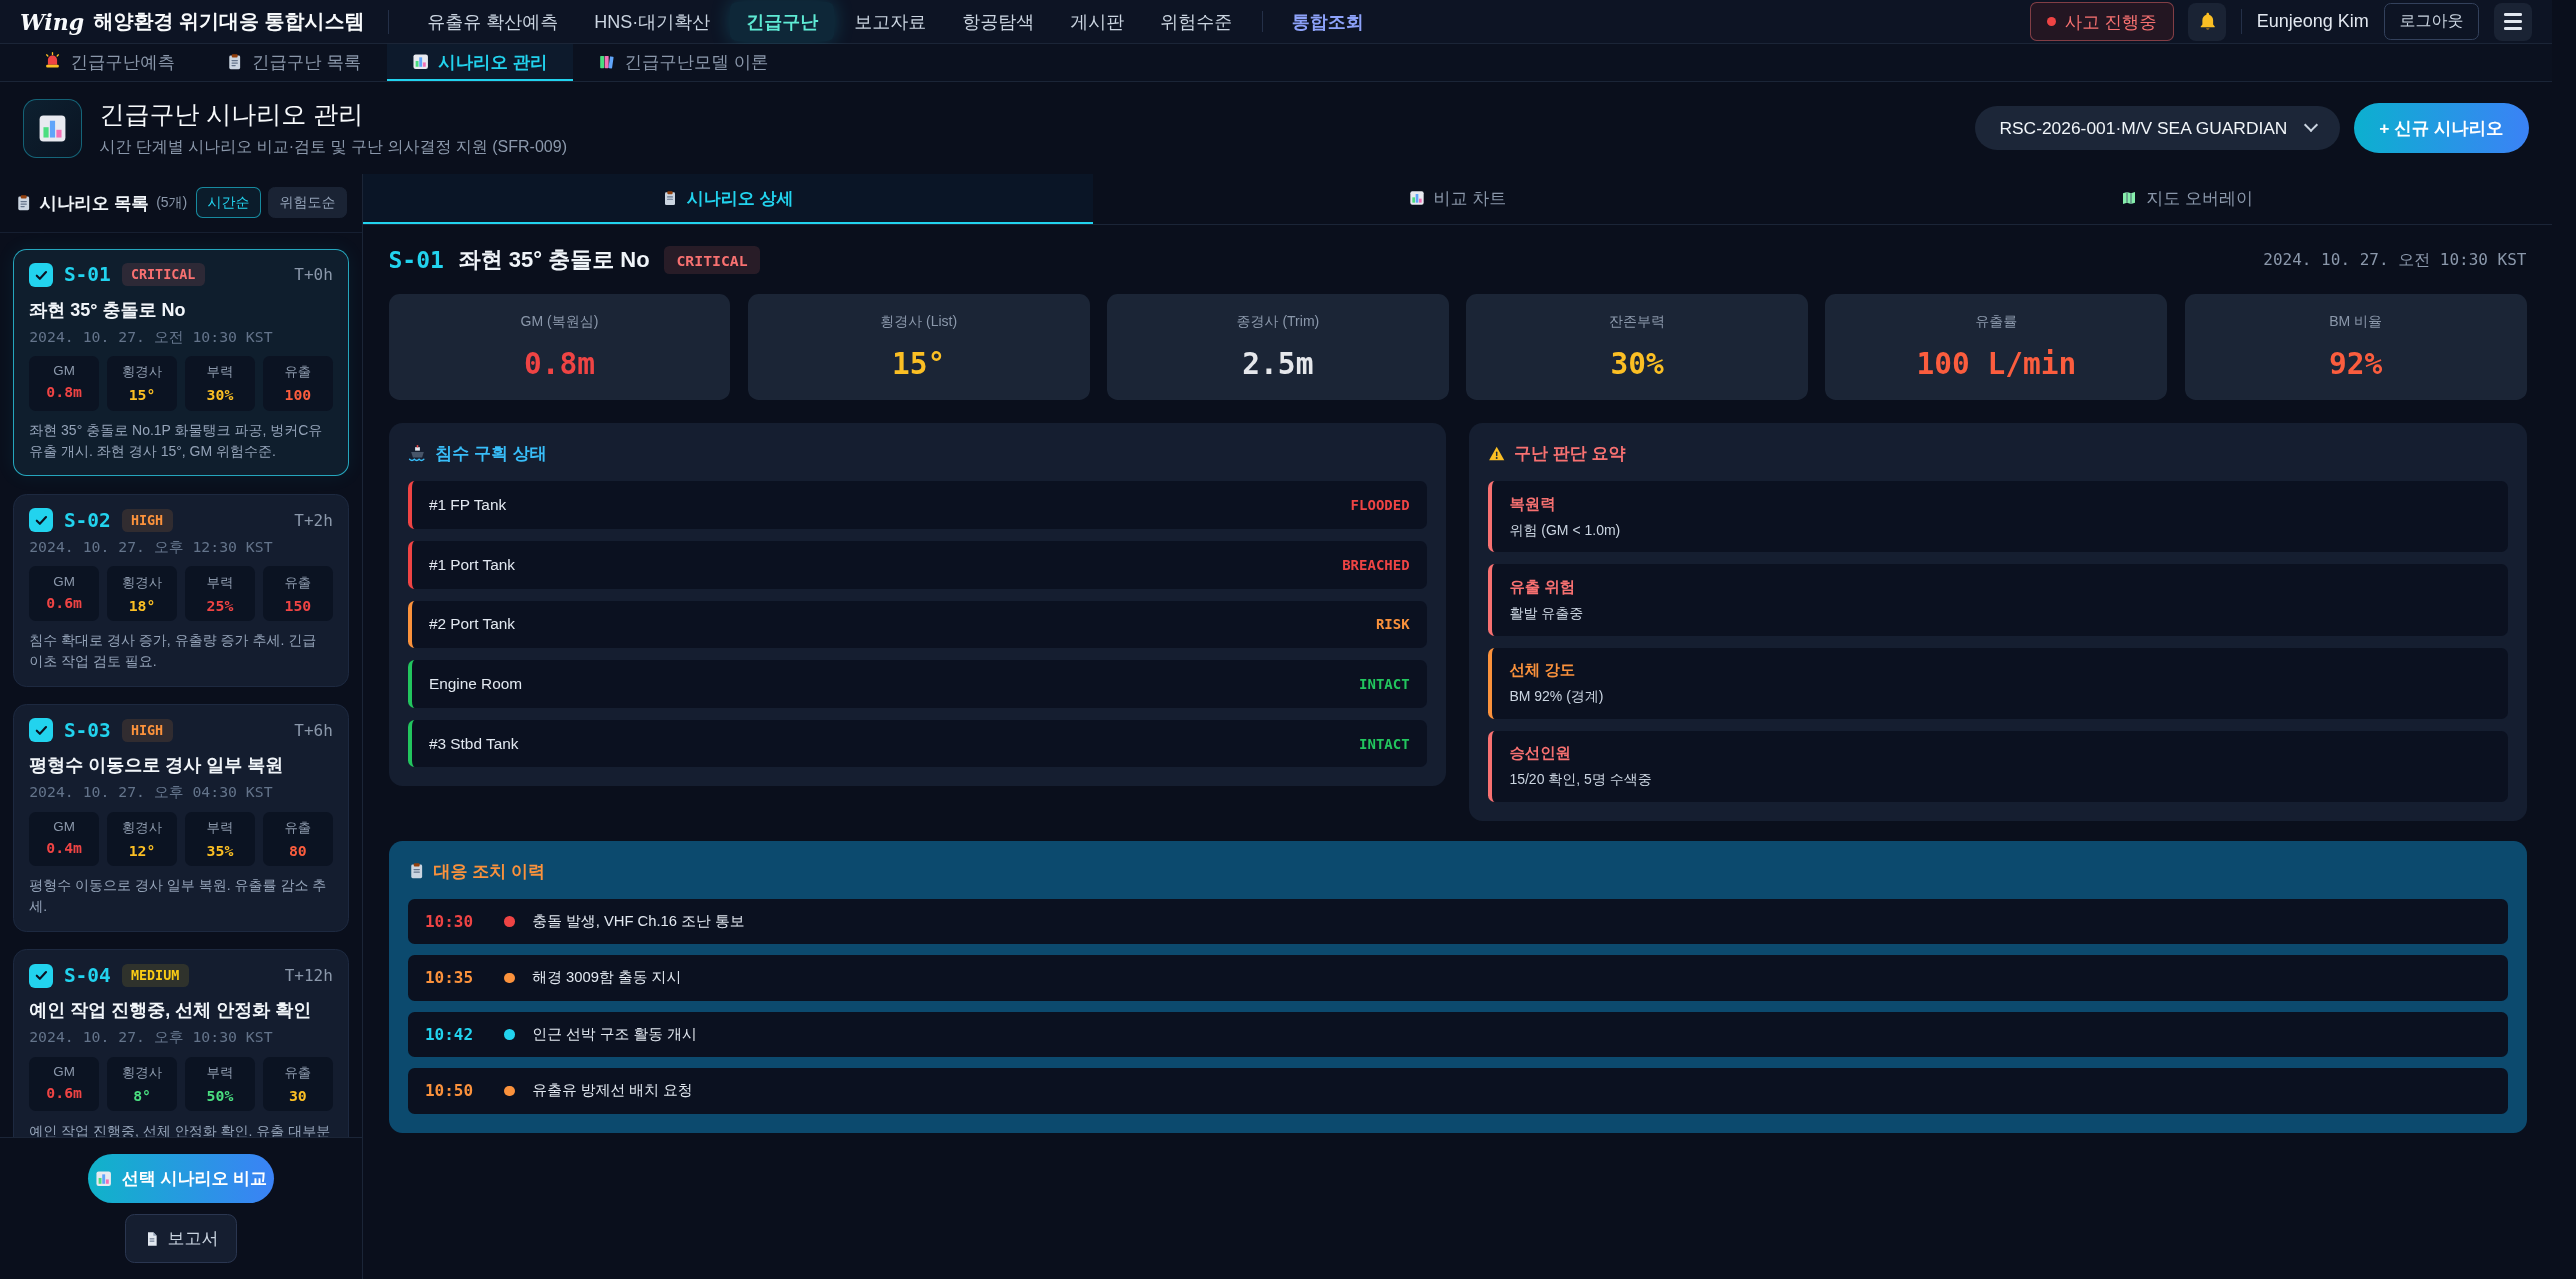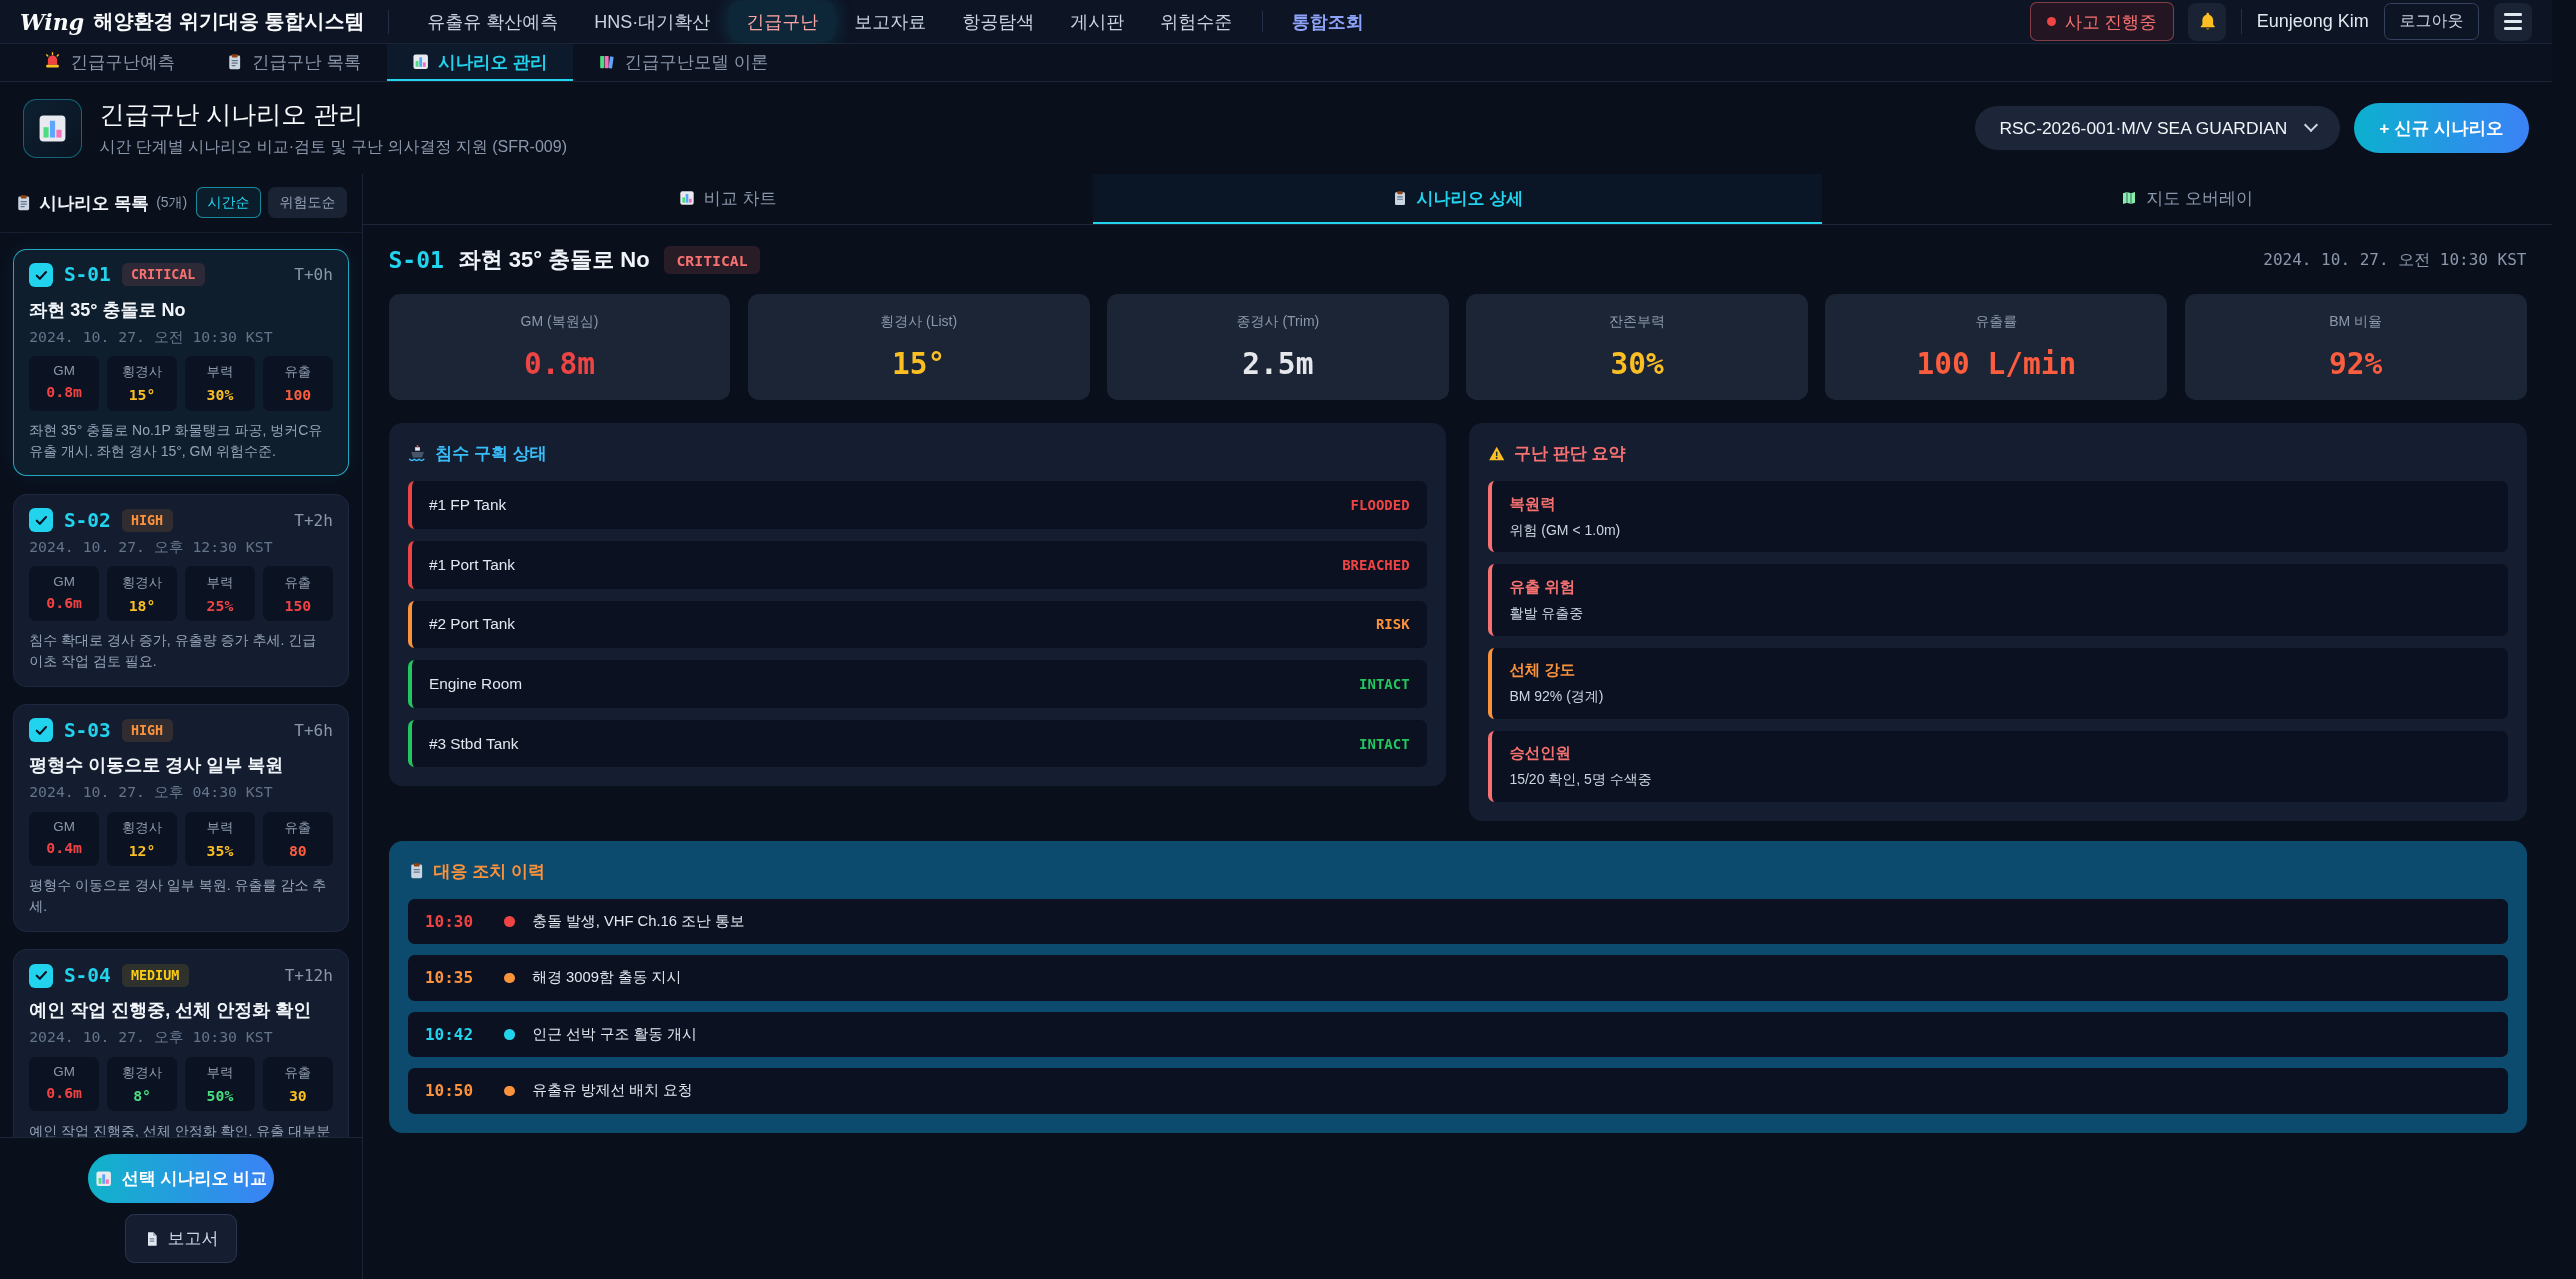--- a/index.html
+++ b/index.html
@@ -8,21 +8,21 @@
   .app { width:2552px; height:1279px; display:flex; flex-direction:column; }
 
   
   .topbar { height:44px; min-height:44px; background:#0d1424; border-bottom:0.7px solid #1b2537;
             display:flex; align-items:center; padding:0 20px; }
   .logo { display:flex; align-items:center; gap:9.4px; font-weight:bold; font-size:20px; color:#f8fafc; white-space:nowrap; }
   .logo-mark { font-family:"DejaVu Serif",serif; font-style:italic; font-size:22px; }
   .topbar-divider { width:0.7px; height:24px; background:#243048; margin:0 23px; }
   .nav { display:flex; align-items:center; gap:4px; }
   .nav-item { padding:7.4px 16px; font-size:18px; color:#cbd5e1; border-radius:6.7px; cursor:pointer; white-space:nowrap; }
-  .nav-item.active { color:#fca5a5; font-weight:normal; background:rgba(34,211,238,.10); box-shadow:0 0 19px rgba(34,211,238,.22); }
+  .nav-item.active { color:#5eead4; font-weight:bold; background:rgba(34,211,238,.10); box-shadow:0 0 19px rgba(34,211,238,.22); }
   .nav-item.highlight { color:#8da2f9; font-weight:bold; }
   .nav-sep { width:0.7px; height:21.5px; background:#243048; margin:0 9.4px; }
   .topbar-right { margin-left:auto; display:flex; align-items:center; gap:14.8px; }
   .incident-badge { display:flex; align-items:center; gap:8.7px; color:#f87171; font-size:17.4px;
                     border:0.7px solid rgba(248,113,113,.45); background:rgba(127,29,29,.20);
                     border-radius:6.7px; padding:6.7px 16px; white-space:nowrap; }
   .incident-badge .dot { width:9.4px; height:9.4px; border-radius:50%; background:#ef4444; }
   .icon-btn { width:38px; height:38px; border-radius:8px; background:#1a2334; display:flex;
               align-items:center; justify-content:center; cursor:pointer; }
   .v-sep { width:0.7px; height:25.5px; background:#243048; }
@@ -428,41 +428,41 @@
               </svg>
           </span>
           <span>보고서</span>
         </button>
       </div>
     </div>
 
     <div class="main">
 
       <div class="main-tabs">
+        <div class="main-tab active">
+          <span>
+            <svg width="16" height="16" viewBox="0 0 24 24">
+                <rect x="4.5" y="3.5" width="15" height="19" rx="2" fill="#cbd5e1"></rect>
+                <rect x="8" y="1.8" width="8" height="4.4" rx="1.2" fill="#92400e"></rect>
+                <rect x="7.5" y="9.5" width="9" height="1.8" rx=".9" fill="#64748b"></rect>
+                <rect x="7.5" y="13" width="9" height="1.8" rx=".9" fill="#64748b"></rect>
+              </svg>
+          </span>
+          <span>시나리오 상세</span>
+        </div>
         <div class="main-tab">
           <span>
             <svg width="16" height="16" viewBox="0 0 24 24">
                 <rect x="2" y="2" width="20" height="20" rx="3" fill="#e8eaf0"></rect>
                 <rect x="5" y="11" width="4" height="8" fill="#4ade80"></rect>
                 <rect x="10" y="6" width="4" height="13" fill="#60a5fa"></rect>
                 <rect x="15" y="13" width="4" height="6" fill="#f472b6"></rect>
               </svg>
           </span>
           <span>비교 차트</span>
-        </div>
-        <div class="main-tab active">
-          <span>
-            <svg width="16" height="16" viewBox="0 0 24 24">
-                <rect x="4.5" y="3.5" width="15" height="19" rx="2" fill="#cbd5e1"></rect>
-                <rect x="8" y="1.8" width="8" height="4.4" rx="1.2" fill="#92400e"></rect>
-                <rect x="7.5" y="9.5" width="9" height="1.8" rx=".9" fill="#64748b"></rect>
-                <rect x="7.5" y="13" width="9" height="1.8" rx=".9" fill="#64748b"></rect>
-              </svg>
-          </span>
-          <span>시나리오 상세</span>
         </div>
         <div class="main-tab">
           <span>
             <svg width="16" height="16" viewBox="0 0 24 24">
                 <path d="M3 5l6-2 6 2 6-2v16l-6 2-6-2-6 2V5z" fill="#86efac"></path>
                 <path d="M9 3v16M15 5v16" stroke="#475569" stroke-width="1.4"></path>
               </svg>
           </span>
           <span>지도 오버레이</span>
         </div>

